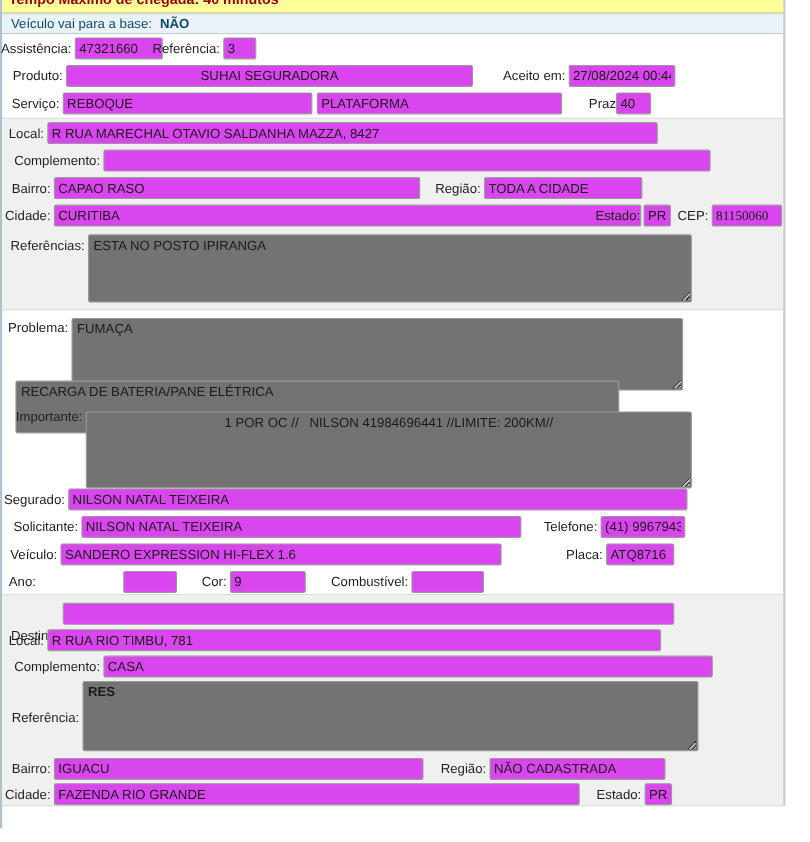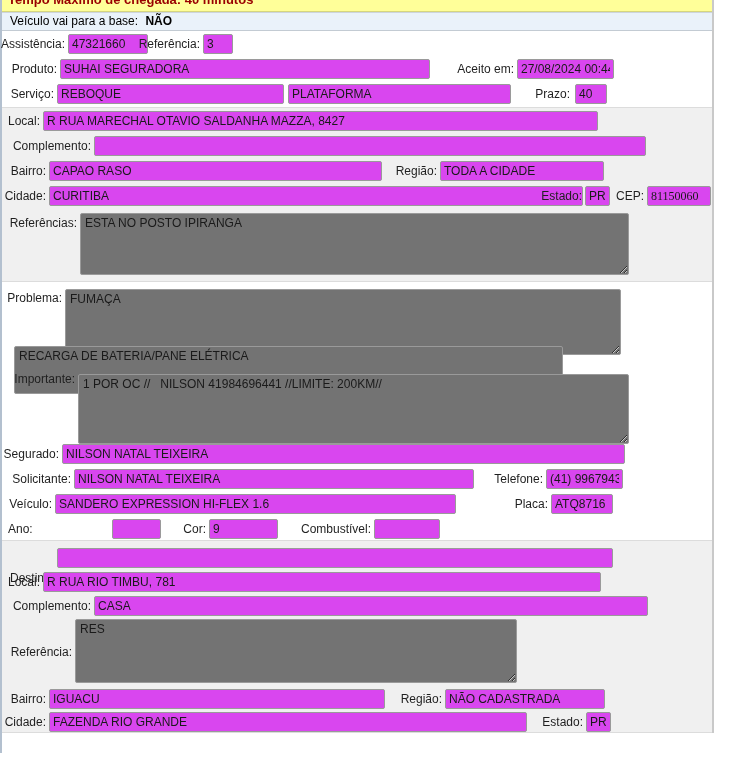--- a/index.html
+++ b/index.html
@@ -5,32 +5,32 @@
   html,body{margin:0;padding:0;background:#ffffff;}
   .page{position:relative;width:736px;height:765px;overflow:hidden;
         font-family:"Liberation Sans",sans-serif;font-size:12px;color:#1f1f1f;background:#ffffff;}
   .left-stripe{position:absolute;left:0;top:0;width:2px;height:753px;background:#b3c0cf;}
   .right-border{position:absolute;left:712px;top:0;width:2px;height:733px;background:#c9c9c9;}
   .alert-bar{position:absolute;left:2px;top:0;width:710px;height:11px;background:#ffff99;
              border-bottom:1px solid #d6d67e;overflow:hidden;}
   .alert-bar span{display:block;margin:-8px 0 0 6px;font-size:13px;font-weight:bold;color:#990000;white-space:nowrap;}
   .base-bar{position:absolute;left:2px;top:12px;width:710px;height:19px;background:#eaf2fa;
             border-top:1px solid #cdd5dd;border-bottom:1px solid #c3cbd3;box-sizing:border-box;
-            line-height:17px;padding-left:8px;font-size:12px;color:#000000;}
+            line-height:17px;padding-left:8px;font-size:12px;color:#0c4a6e;}
   .base-bar b{font-weight:bold;}
   .section-gray{position:absolute;left:2px;width:710px;background:#f0f0f0;
                 border-top:1px solid #dcdcdc;border-bottom:1px solid #dcdcdc;box-sizing:border-box;}
   .lbl{position:absolute;white-space:nowrap;color:#1f1f1f;}
   input.fld{position:absolute;height:20px;box-sizing:border-box;border:1px solid #9a9a9a;border-radius:2px;
             background:#d946ef;font-family:"Liberation Sans",sans-serif;font-size:12px;color:#1a1a1a;
             padding:0 3px;overflow:hidden;}
   textarea.fld{position:absolute;box-sizing:border-box;border:1px solid #9a9a9a;border-radius:2px;
             background:#737373;font-family:"Liberation Sans",sans-serif;font-size:12px;color:#1a1a1a;
             padding:2px 4px;resize:both;}
-  .red{color:#ff0000;}
+  .red{color:#ff0000;text-align:center;}
 </style>
 </head>
 <body>
 
 <div class="page">
   <div class="left-stripe"></div>
   <div class="right-border"></div>
 
   <div class="alert-bar">
     <span>Tempo Máximo de chegada: 40 minutos</span>
@@ -51,32 +51,32 @@
 
   <span class="lbl" style="right:679px;top:62px;">Produto:</span>
   <input class="fld red" style="left: 60px; top: 59px; width: 370px;" value="SUHAI SEGURADORA">
   <span class="lbl" style="right:222px;top:62px;">Aceito em:</span>
   <input class="fld" style="left: 517px; top: 59px; width: 97px;" value="27/08/2024 00:44">
 
   <span class="lbl" style="right:682px;top:87px;">Serviço:</span>
   <input class="fld" style="left: 57px; top: 84px; width: 227px;" value="REBOQUE">
   <input class="fld" style="left: 288px; top: 84px; width: 223px;" value="PLATAFORMA">
   <span class="lbl" style="right:166px;top:87px;">Prazo:</span>
-  <input class="fld" style="left: 575px; top: 84px; width: 32px;" value="40">
+  <input class="fld" style="left: 560px; top: 84px; width: 32px;" value="40">
 
   <span class="lbl" style="right:696px;top:114px;">Local:</span>
   <input class="fld" style="left: 43px; top: 111px; width: 555px;" value="R RUA MARECHAL OTAVIO SALDANHA MAZZA, 8427">
 
   <span class="lbl" style="right:645px;top:139px;">Complemento:</span>
   <input class="fld" style="left: 94px; top: 136px; width: 552px;" value="">
 
   <span class="lbl" style="right:690px;top:164px;">Bairro:</span>
   <input class="fld" style="left: 49px; top: 161px; width: 333px;" value="CAPAO RASO">
   <span class="lbl" style="right:299px;top:164px;">Região:</span>
-  <input class="fld" style="left: 440px; top: 161px; width: 164px;" value="TODA A CIDADE">
+  <input class="fld" style="left: 440px; top: 161px; width: 144px;" value="TODA A CIDADE">
 
   <span class="lbl" style="right:690px;top:189px;">Cidade:</span>
   <input class="fld" style="left: 49px; top: 186px; width: 534px;" value="CURITIBA">
   <span class="lbl" style="right:154px;top:189px;">Estado:</span>
   <input class="fld" style="left: 585px; top: 186px; width: 25px;" value="PR">
   <span class="lbl" style="right:92px;top:189px;">CEP:</span>
   <input class="fld" style="left: 647px; top: 186px; width: 64px; font-family: Liberation Serif, serif;" value="81150060">
 
   <span class="lbl" style="right:659px;top:216px;">Referências:</span>
   <textarea class="fld" style="left: 80px; top: 213px; width: 549px; height: 62px;">ESTA NO POSTO IPIRANGA</textarea>
@@ -111,21 +111,21 @@
   <span class="lbl" style="right:682px;top:551px;margin-top:20px;">Destino:</span>
   <input class="fld" style="left: 57px; top: 548px; width: 556px;" value="">
 
   <span class="lbl" style="right:696px;top:575px;">Local:</span>
   <input class="fld" style="left: 43px; top: 572px; width: 558px;" value="R RUA RIO TIMBU, 781">
 
   <span class="lbl" style="right:645px;top:599px;">Complemento:</span>
   <input class="fld" style="left: 94px; top: 596px; width: 554px;" value="CASA">
 
   <span class="lbl" style="right:664px;top:645px;">Referência:</span>
-  <textarea class="fld" style="left: 75px; top: 619px; width: 442px; height: 64px;">RES</textarea>
+  <textarea class="fld" style="left: 75px; top: 619px; width: 560px; height: 64px; font-weight: bold;">RES</textarea>
 
   <span class="lbl" style="right:690px;top:692px;">Bairro:</span>
   <input class="fld" style="left: 49px; top: 689px; width: 336px;" value="IGUACU">
   <span class="lbl" style="right:294px;top:692px;">Região:</span>
   <input class="fld" style="left: 445px; top: 689px; width: 160px;" value="NÃO CADASTRADA">
 
   <span class="lbl" style="right:690px;top:715px;">Cidade:</span>
   <input class="fld" style="left: 49px; top: 712px; width: 478px;" value="FAZENDA RIO GRANDE">
   <span class="lbl" style="right:153px;top:715px;">Estado:</span>
   <input class="fld" style="left: 586px; top: 712px; width: 25px;" value="PR">

